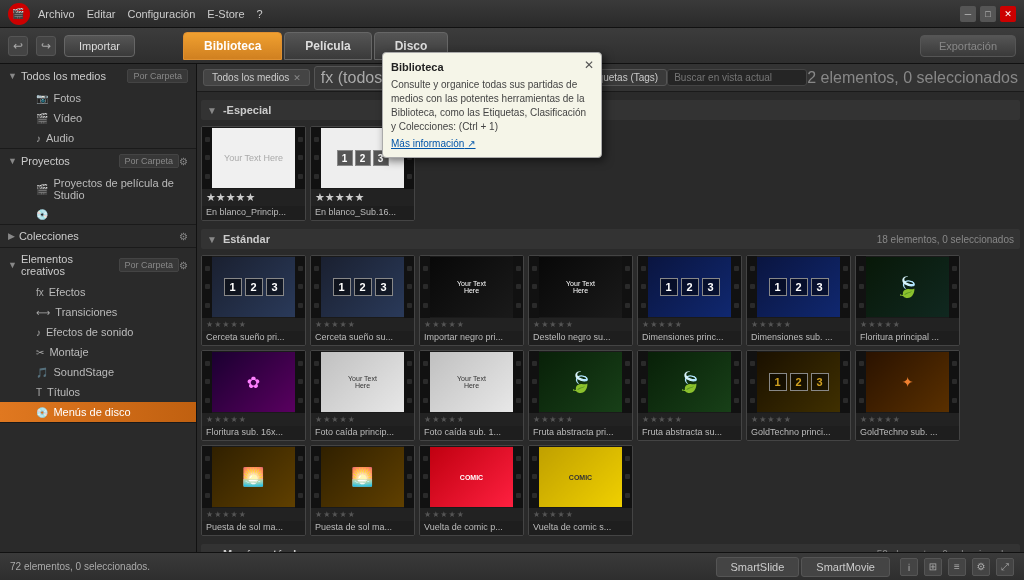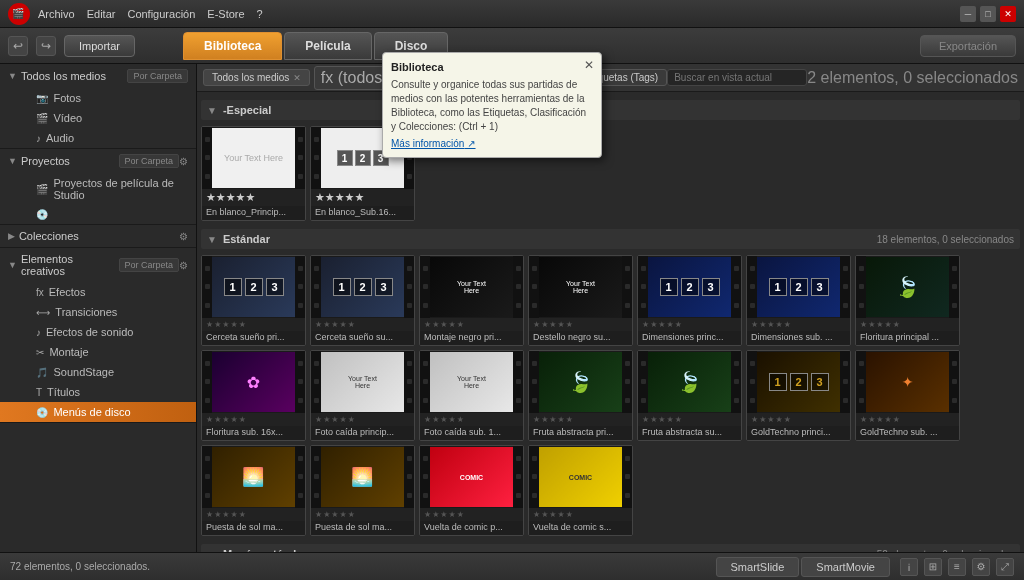--- a/index.html
+++ b/index.html
@@ -698,21 +698,21 @@
               </div>
 
         </div>
         <div class="stars">
               <span class="star">★</span>
               <span class="star">★</span>
               <span class="star">★</span>
               <span class="star">★</span>
               <span class="star">★</span>
             </div>
-        <div class="media-label">Montaje negro pri...</div>
+        <div class="media-label">Importar negro pri...</div>
       </div>
           <div class="media-item">
         <div class="thumb-container">
           <div class="film-strip-left">
                 <div class="film-hole"></div>
                 <div class="film-hole"></div>
                 <div class="film-hole"></div>
               </div>
           <div class="thumb-inner" style="overflow:hidden;">
                 <div style="width:100%;height:100%;display:flex;align-items:center;justify-content:center;background:linear-gradient(135deg,#080808,#1a1a1a)">

